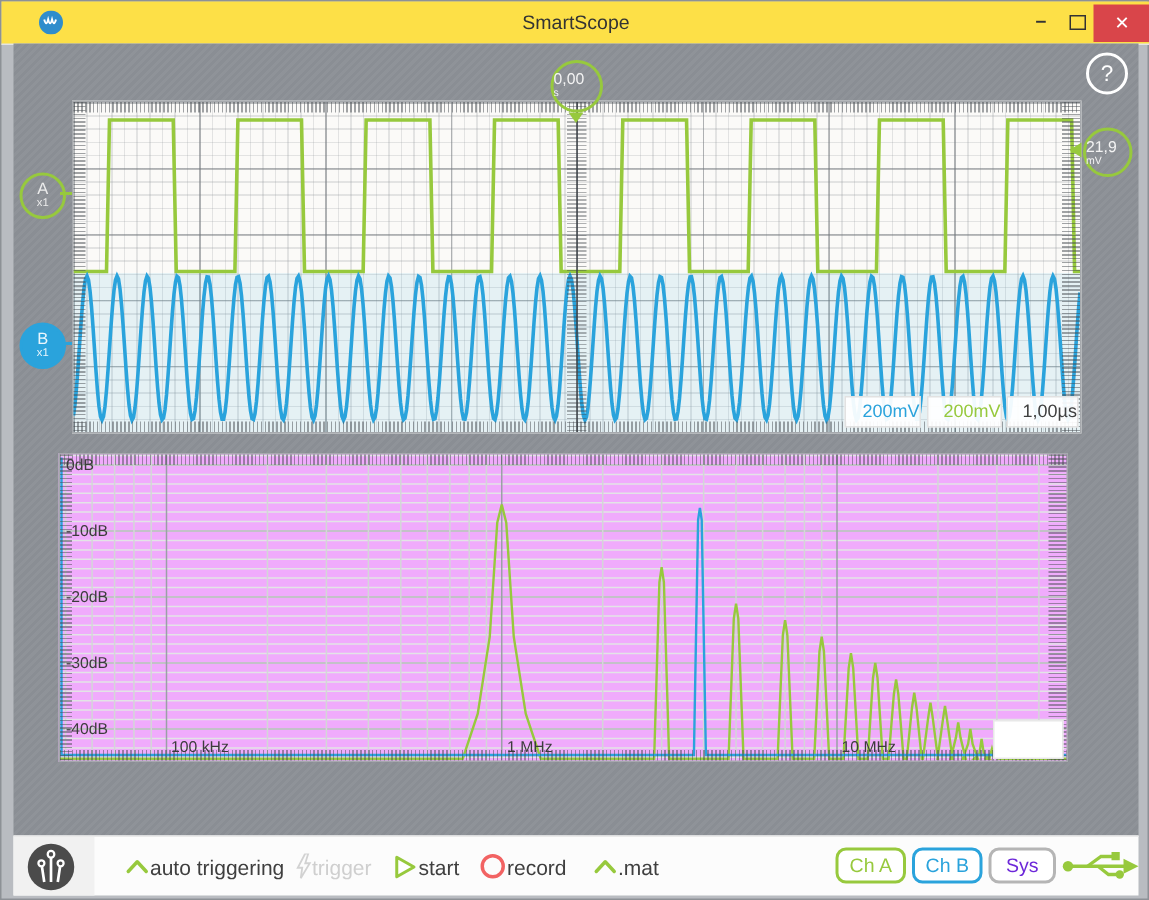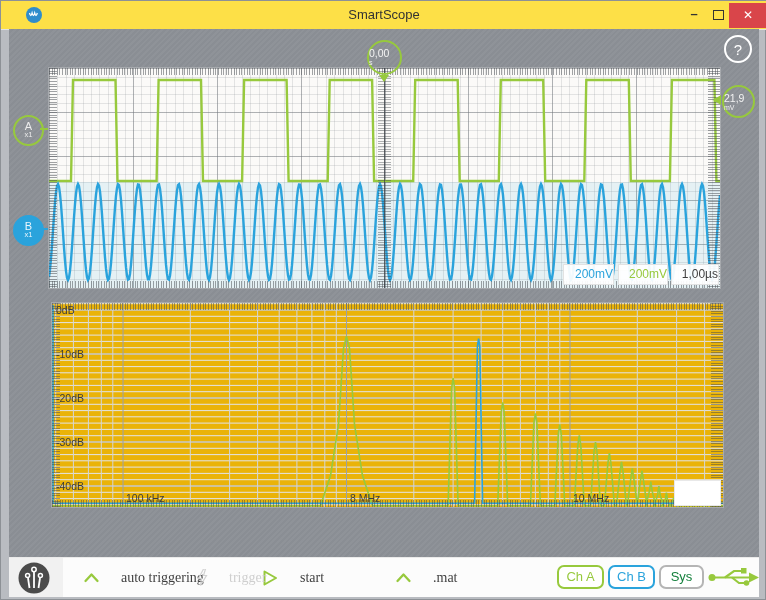--- a/index.html
+++ b/index.html
@@ -20,21 +20,21 @@
     background-image:repeating-linear-gradient(135deg,rgba(255,255,255,.045) 0 2px,transparent 2px 4px);}
   
   .panel{position:absolute;background:#fbfaf8;border:1px solid #a6a9ad;box-sizing:content-box;}
   .scope-panel{left:47px;top:66px;width:671px;height:220px;
     background:
       repeating-linear-gradient(to right,rgba(110,115,120,.45) 0 1px,transparent 1px 83.875px),
       repeating-linear-gradient(to bottom,rgba(110,115,120,.45) 0 1px,transparent 1px 44px),
       repeating-linear-gradient(to right,rgba(140,145,150,.22) 0 1px,transparent 1px 8.39px),
       repeating-linear-gradient(to bottom,rgba(140,145,150,.22) 0 1px,transparent 1px 8.8px),
       #fbfaf8;}
-  .fft-panel{left:50px;top:301px;width:671px;height:204px;background:#eab308;}
+  .fft-panel{left:38px;top:301px;width:671px;height:204px;background:#f0abfc;}
   .band-b{position:absolute;left:0;top:114px;width:671px;height:106px;background:rgba(42,163,220,.10);}
   svg.layer{position:absolute;left:0;top:0;}
   
   .comb-h{position:absolute;background:repeating-linear-gradient(to right,rgba(70,75,80,.5) 0 1px,transparent 1px 2.6px);}
   .comb-v{position:absolute;background:repeating-linear-gradient(to bottom,rgba(70,75,80,.5) 0 1px,transparent 1px 2.6px);}
   .comb-top{left:0;top:0;width:100%;height:7px;}
   .comb-bottom{left:0;bottom:0;width:100%;height:7px;}
   .comb-left{left:0;top:0;width:8px;height:100%;}
   .comb-right{right:0;top:0;width:12px;height:100%;}
   .center-ruler{position:absolute;left:329px;top:0;width:13px;height:220px;
@@ -72,29 +72,29 @@
   .stem-down{position:absolute;left:378px;top:74px;width:0;height:0;
     border-left:5px solid transparent;border-right:5px solid transparent;border-top:7px solid #97c93d;}
   .stem-left{position:absolute;left:712px;top:94px;width:0;height:0;
     border-top:5px solid transparent;border-bottom:5px solid transparent;border-right:8px solid #97c93d;}
   .help-btn{position:absolute;left:723px;top:34px;width:28px;height:28px;border-radius:50%;
     border:2px solid #fff;color:#fff;font-size:15px;text-align:center;line-height:25px;cursor:pointer;box-sizing:border-box;}
   
   .toolbar{position:absolute;left:8px;top:556px;width:750px;height:39px;background:#fcfcfc;border-top:1px solid #eaeaea;}
   .tb-logo-area{position:absolute;left:0;top:0;width:54px;height:39px;background:#f1f1f1;cursor:pointer;}
   .tb-item{position:absolute;top:0;height:39px;display:flex;align-items:center;cursor:pointer;}
-  .tb-label{font-size:14px;color:#3f3f3f;margin-left:21px;font-family:Liberation Serif, serif;}
+  .tb-label{font-size:14px;color:#3f3f3f;margin-left:0;}
   .tb-label.disabled{color:#cfcfcf;}
   .it-autotrig{left:74px;} .it-trigger{left:188px;} .it-start{left:252px;}
   .it-record{left:310px;} .it-mat{left:386px;}
   .pill{position:absolute;top:7px;height:24px;border-radius:7px;font-size:13px;text-align:center;
     line-height:20px;box-sizing:border-box;cursor:pointer;background:#fff;}
   .pill-a{left:548px;width:47px;border:2px solid #97c93d;color:#97c93d;}
   .pill-b{left:599px;width:47px;border:2px solid #2aa3dc;color:#2aa3dc;}
-  .pill-sys{left:650px;width:45px;border:2px solid #b5b5b5;color:#15803d;}
+  .pill-sys{left:650px;width:45px;border:2px solid #b5b5b5;color:#6d28d9;}
   .usb{position:absolute;left:698px;top:7px;width:54px;height:25px;cursor:pointer;}
 </style>
 </head>
 <body>
 
 <div id="window">
 
   <div class="titlebar">
     <svg class="tb-logo" viewBox="0 0 16 16">
       <circle cx="8" cy="8" r="8" fill="#2f8dcc"></circle>
@@ -197,21 +197,21 @@
     <div class="comb-h comb-top"></div>
     <div class="comb-h comb-bottom"></div>
     <div class="comb-v comb-left"></div>
     <div class="comb-v comb-right"></div>
     <span class="db-label" style="top:1px">0dB</span>
     <span class="db-label" style="top:45px">-10dB</span>
     <span class="db-label" style="top:89px">-20dB</span>
     <span class="db-label" style="top:133px">-30dB</span>
     <span class="db-label" style="top:177px">-40dB</span>
     <span class="freq-label fl-0">100 kHz</span>
-    <span class="freq-label fl-1">8 MHz</span>
+    <span class="freq-label fl-1">1 MHz</span>
     <span class="freq-label fl-2">10 MHz</span>
     <div class="fft-whitebox"></div>
   </div>
 
   <div class="chan-badge chan-a">
     <span class="big">A</span>
     <span class="small">x1</span>
   </div>
   <div class="tail tail-a"></div>
   <div class="chan-badge chan-b">
@@ -257,20 +257,26 @@
       <span class="tb-label">start</span>
     </div>
 
     <div class="tb-item it-trigger">
       <svg width="11" height="17" viewBox="0 0 11 17">
         <path d="M6.5 0 L1.5 9.5 H4.5 L3.5 16.5 L9.5 6.5 H6.5 L8.5 0 Z" fill="none" stroke="#d2d2d2" stroke-width="1.2"></path>
       </svg>
       <span class="tb-label disabled">trigger</span>
     </div>
 
+    <div class="tb-item it-record">
+      <svg width="19" height="19" viewBox="0 0 19 19">
+        <circle cx="9.5" cy="9.5" r="7" fill="none" stroke="#f26363" stroke-width="2.3"></circle>
+      </svg>
+      <span class="tb-label">record</span>
+    </div>
 
     <div class="tb-item it-mat">
       <svg width="17" height="11" viewBox="0 0 17 11">
         <polyline points="2.5,9 8.5,2.5 14.5,9" fill="none" stroke="#97c93d" stroke-width="2.3" stroke-linecap="round" stroke-linejoin="round"></polyline>
       </svg>
       <span class="tb-label">.mat</span>
     </div>
 
     <div class="pill pill-a">Ch A</div>
     <div class="pill pill-b">Ch B</div>

